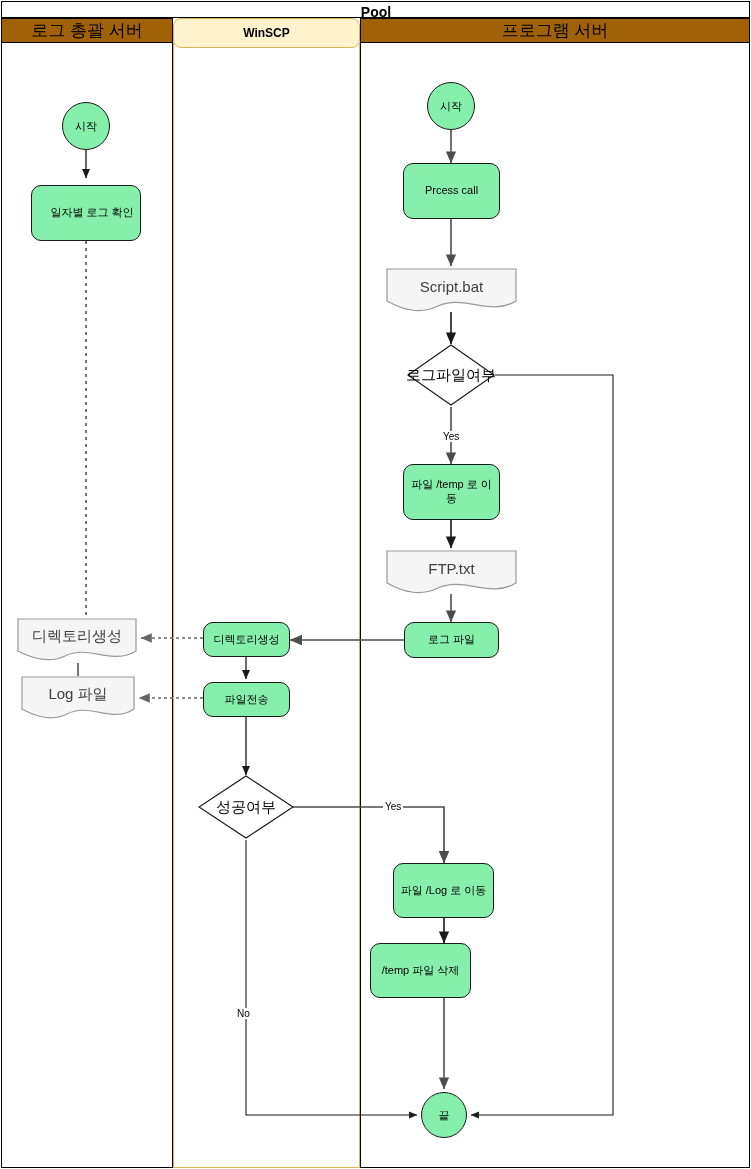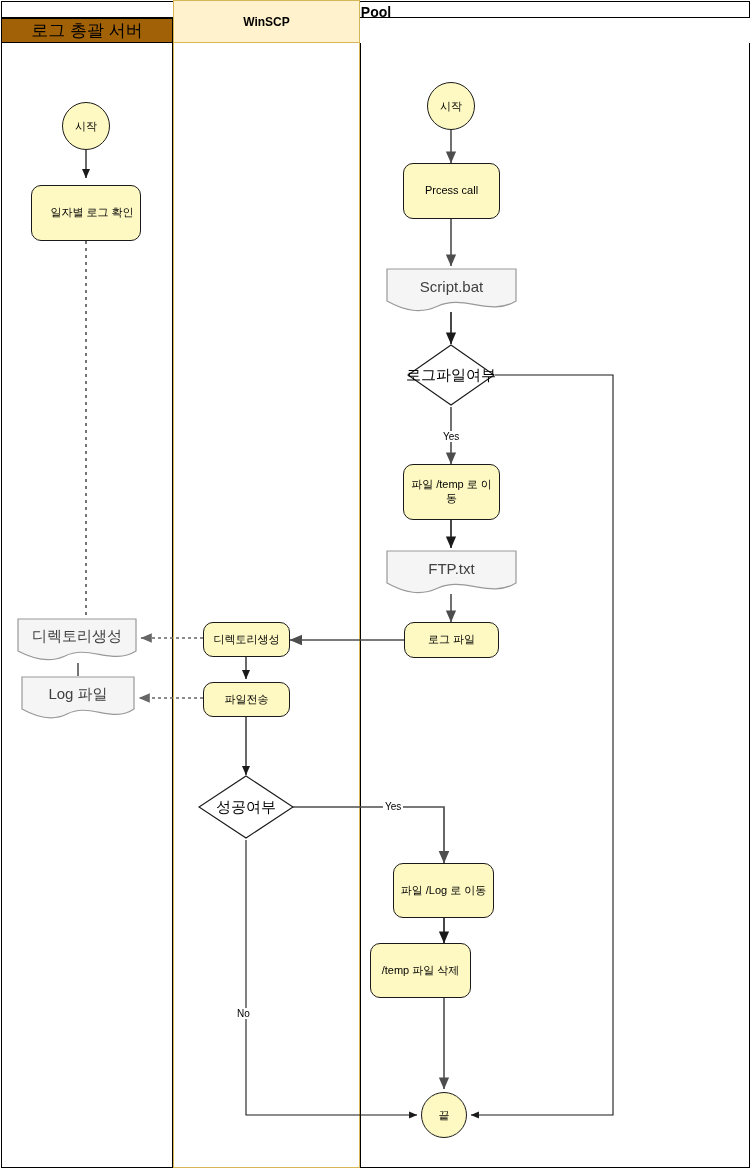--- a/index.html
+++ b/index.html
@@ -59,21 +59,21 @@
   }
 
   
   .node {
     position: absolute;
     display: flex;
     align-items: center;
     justify-content: center;
     text-align: center;
     color: #000000;
-    background: #fef9c3;
+    background: #86efac;
     z-index: 5;
   }
   .node.circle {
     border: 1px solid #1a1a1a;
     border-radius: 50%;
     font-size: 11px;
   }
   .node.rounded {
     border: 1px solid #1a1a1a;
     border-radius: 10px;
@@ -127,22 +127,25 @@
 <body>
 
 <div id="canvas">
 
   <div class="pool-outline" style="left:1px; top:1px; width:749px; height:17px;"></div>
   <div class="pool-title" style="left:340px; top:5px; width:72px;">Pool</div>
 
   <div class="lane-header" style="left:1px; top:18px; width:172px; height:25px;">
     <span>로그 총괄 서버</span>
   </div>
-  <div class="lane-header accent" style="left:173px; top:0; width:187px; height:43px;">
+  <div class="lane-header accent" style="left:173px; top:18px; width:187px; height:30px;border-radius:8px;">
     <span>WinSCP</span>
+  </div>
+  <div class="lane-header" style="left:360px; top:18px; width:390px; height:25px;">
+    <span>프로그램 서버</span>
   </div>
 
   <div class="lane-body" style="left:1px; top:43px; width:172px; height:1125px;"></div>
   <div class="lane-body accent" style="left:173px; top:43px; width:187px; height:1125px;"></div>
   <div class="lane-body" style="left:360px; top:43px; width:390px; height:1125px;"></div>
 
   <svg class="edges" viewBox="0 0 751 1169" xmlns="http://www.w3.org/2000/svg">
     <defs>
       <marker id="ah" markerWidth="9" markerHeight="9" refX="7.2" refY="3.2" orient="auto" markerUnits="strokeWidth">
         <path d="M0,0 L7.4,3.2 L0,6.4 z" fill="#4D4D4D"></path>

